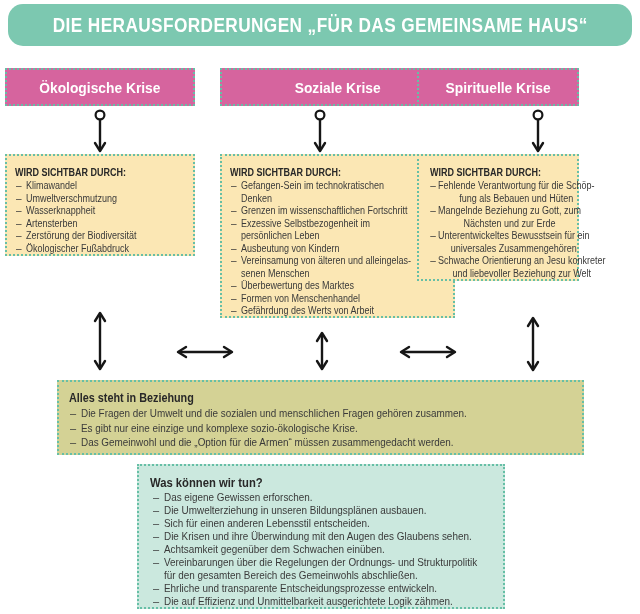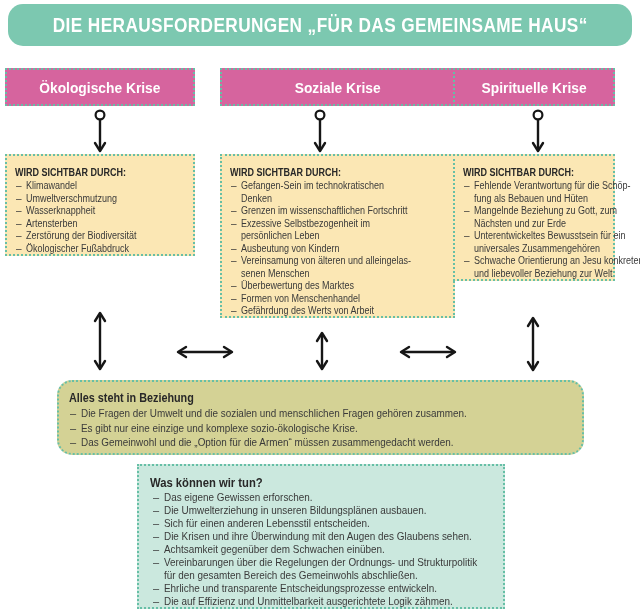--- a/index.html
+++ b/index.html
@@ -49,21 +49,21 @@
     color: #ffffff;
     font-size: 15px;
     font-weight: bold;
     display: inline-block;
     transform: scaleX(0.92);
     transform-origin: 50% 50%;
     white-space: pre;
   }
   .col1 { left: 5px;  width: 190px; }
   .col2 { left: 220px; width: 235px; }
-  .col3 { left: 453px; width: 162px; }
+  .col3 { left: 417px; width: 162px; text-align: center; }
   
   .connector { position: absolute; top: 109px; width: 18px; height: 45px; }
   .conn1 { left: 91px; }
   .conn2 { left: 311px; }
   .conn3 { left: 529px; }
   .arrow-svg { position: absolute; }
   
   .yellow {
     top: 154px;
     background: #fbe7b4;
@@ -97,21 +97,20 @@
     display: inline-block;
     transform: scaleX(0.9);
     transform-origin: 0 0;
     white-space: pre;
   }
   
   .olive {
     left: 57px; top: 380px; width: 527px; height: 75px;
     background: #d4d295;
     padding: 6px 8px 4px 10px;
-    border-radius: 15px;
   }
   .olive .box-title {
     font-size: 12px; font-weight: bold; color: #282828;
     line-height: 16px;
     display: inline-block; transform: scaleX(0.9); transform-origin: 0 50%; white-space: pre;
   }
   .olive .li .dash { flex: 0 0 12px; font-size: 11px; line-height: 14.5px; }
   .olive .li .txt  { font-size: 11px; line-height: 14.5px; }
   
   .teal {

